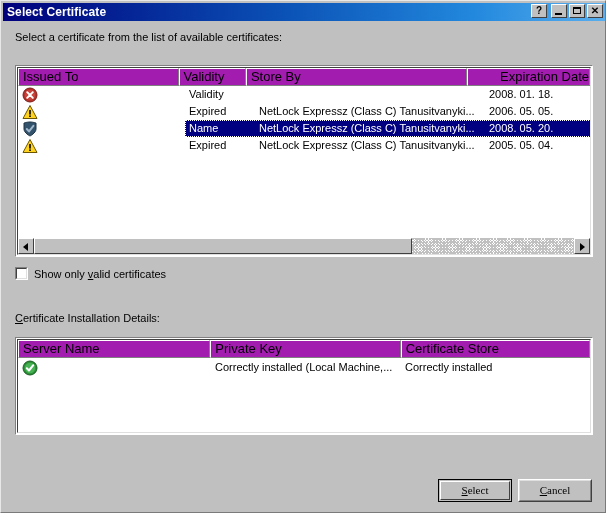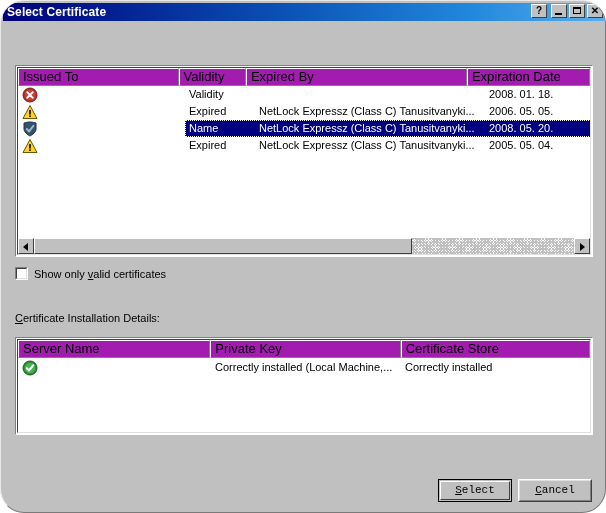--- a/index.html
+++ b/index.html
@@ -17,21 +17,20 @@
     position: relative;
     width: 606px;
     height: 513px;
     box-sizing: border-box;
     background: #c0c0c0;
     border-top: 1px solid #e8e8e8;
     border-left: 1px solid #e8e8e8;
     border-right: 1px solid #7a7a7a;
     border-bottom: 1px solid #7a7a7a;
     overflow: hidden;
-    border-radius: 24px;
   }
 
   
   .titlebar {
     position: absolute;
     left: 2px;
     top: 2px;
     width: 602px;
     height: 18px;
     background: linear-gradient(to right, #00007b 0%, #0a4fb4 45%, #2288dd 78%, #58aeee 100%);
@@ -310,21 +309,21 @@
   .btn {
     position: absolute;
     width: 74px;
     height: 23px;
     box-sizing: border-box;
     background: #c0c0c0;
     border-top: 1px solid #ffffff;
     border-left: 1px solid #ffffff;
     border-right: 1px solid #404040;
     border-bottom: 1px solid #404040;
-    font-family: Liberation Mono, monospace;
+    font-family: Liberation Serif, serif;
     font-size: 11px;
     color: #000;
     text-align: center;
     line-height: 21px;
     cursor: default;
     padding: 0;
   }
   .btn::after {
     content: "";
     position: absolute;
@@ -372,29 +371,30 @@
       </div>
       <div class="tb-btn">
         <span class="glyph-max"></span>
       </div>
       <div class="tb-btn">
         <span class="glyph-close">✕</span>
       </div>
     </div>
   </div>
 
+  <div class="prompt">Select a certificate from the list of available certificates:</div>
 
   <div class="listview" id="upper-list">
     <div class="listview-inner">
 
       <div class="header-row">
         <div class="col-header" style="width:167px;">Issued To</div>
         <div class="col-header" style="width:70px;">Validity</div>
-        <div class="col-header" style="width:230px;">Expired By</div>
-        <div class="col-header" style="width:128px;">Expiration Date</div>
+        <div class="col-header" style="width:230px;">Store By</div>
+        <div class="col-header" style="width:128px;text-align:right;">Expiration Date</div>
       </div>
 
       <div class="rows">
 
         <div class="row">
           <div class="icon-cell">
             <svg class="ico" viewBox="0 0 16 16">
               <circle cx="8" cy="8" r="7" fill="#b4322b" stroke="#7d1d18" stroke-width="1"></circle>
               <circle cx="8" cy="8" r="5" fill="#c9453c"></circle>
               <path d="M5.2 5.2 L10.8 10.8 M10.8 5.2 L5.2 10.8" stroke="#ffffff" stroke-width="1.9" stroke-linecap="round"></path>

